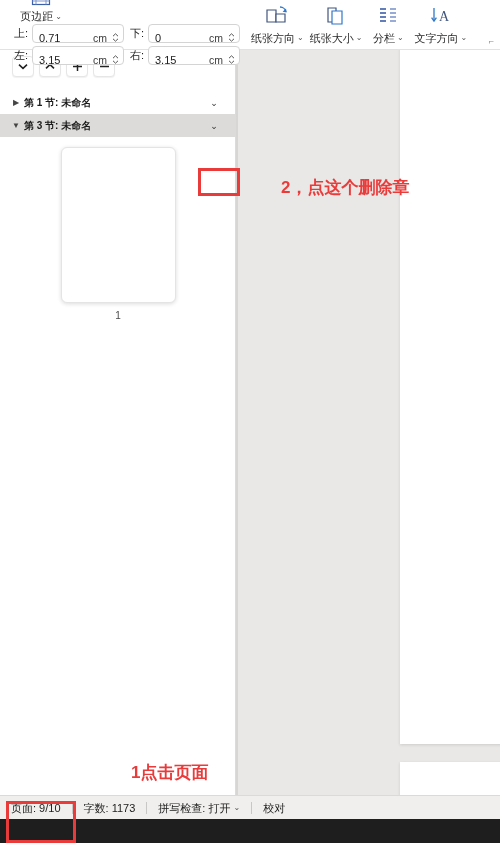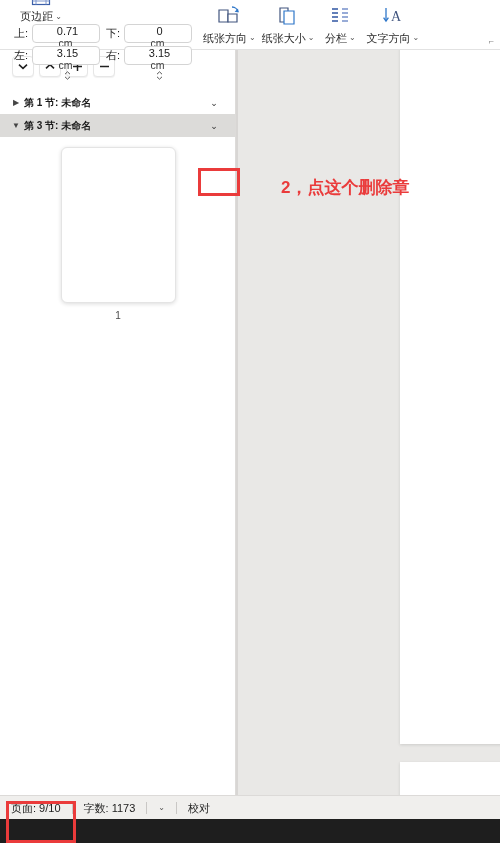--- a/index.html
+++ b/index.html
@@ -35,24 +35,23 @@
   }
   .margin-glyph { width: 22px; height: 20px; }
   .margin-caption {
     font-size: 11px; color: #2a2a2a; white-space: nowrap; margin-top: 3px;
     display: flex; align-items: center; gap: 2px;
   }
   .fields-col { display: flex; flex-direction: column; justify-content: center; gap: 3px; }
   .field-row { display: flex; align-items: center; gap: 4px; height: 19px; }
   .field-label { font-size: 11px; color: #1f1f1f; width: 16px; text-align: right; white-space: nowrap; }
   .spin-box {
-    display: flex; align-items: center; height: 19px; width: 68px;
+    display: flex; align-items: center; height: 19px; width: 92px;
     border: 1px solid #d4d4d4; border-radius: 4px; background: #fff;
-    padding: 0 3px 0 6px;
-    flex-direction: column;
+    padding: 8px 3px 0 6px;
   }
   .spin-val { font-size: 11px; color: #202020; flex: 1; }
   .spin-unit { font-size: 10.5px; color: #3a3a3a; margin-right: 4px; }
   .spin-arrows {
     display: flex; flex-direction: column; justify-content: center;
     align-items: center; width: 9px; gap: 1px; color: #555;
   }
   .spin-arrows svg { display: block; }
 
   
@@ -403,27 +402,29 @@
   <div class="statusbar">
     <span class="sb-item">
       <span>页面: 9/10</span>
     </span>
     <span class="sb-sep"></span>
     <span class="sb-item">
       <span>字数: 1173</span>
     </span>
     <span class="sb-sep"></span>
     <span class="sb-item">
+      <span>拼写检查: 打开</span>
       <span class="caret">⌄</span>
     </span>
     <span class="sb-sep"></span>
     <span class="sb-item">
       <span>校对</span>
     </span>
   </div>
 
   <div class="black-strip"></div>
 
   <div class="anno-text" id="anno-delete-section">2，点这个删除章</div>
+  <div class="anno-text" id="anno-click-page">1点击页面</div>
   <div class="anno-box" id="box-chevron"></div>
   <div class="anno-box" id="box-pagecount"></div>
 
 </div>
 
 </body></html>

